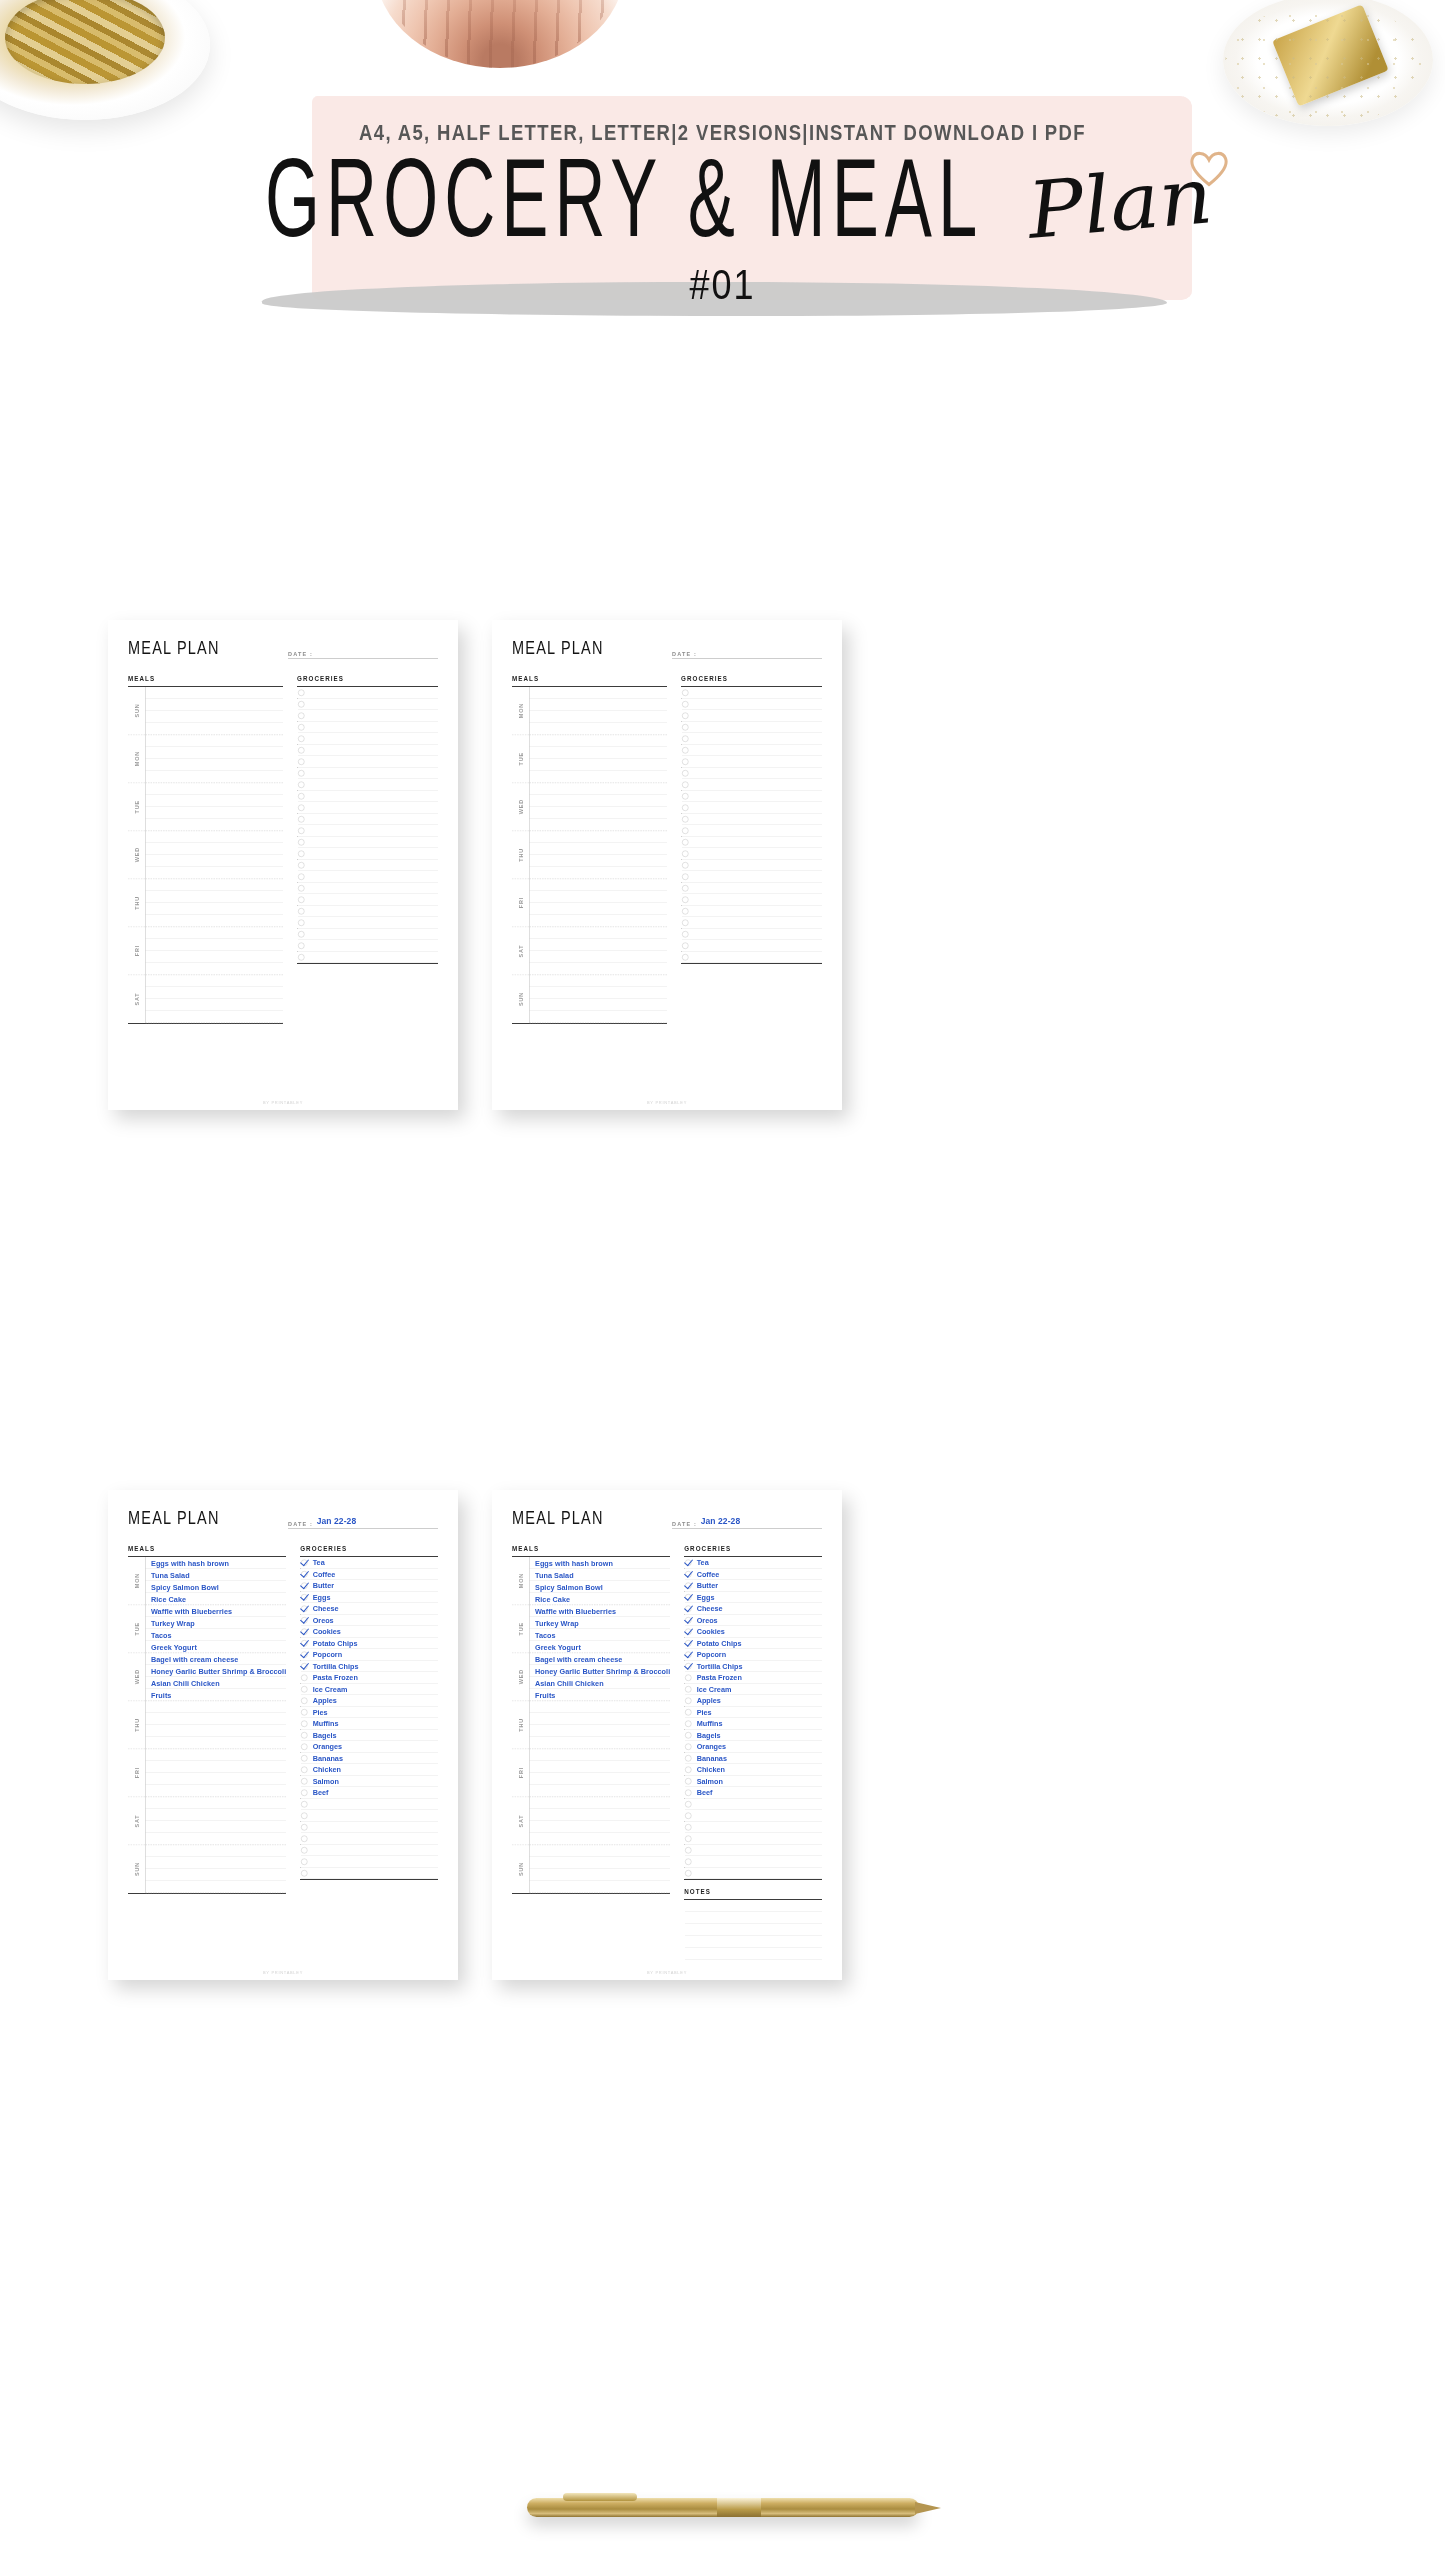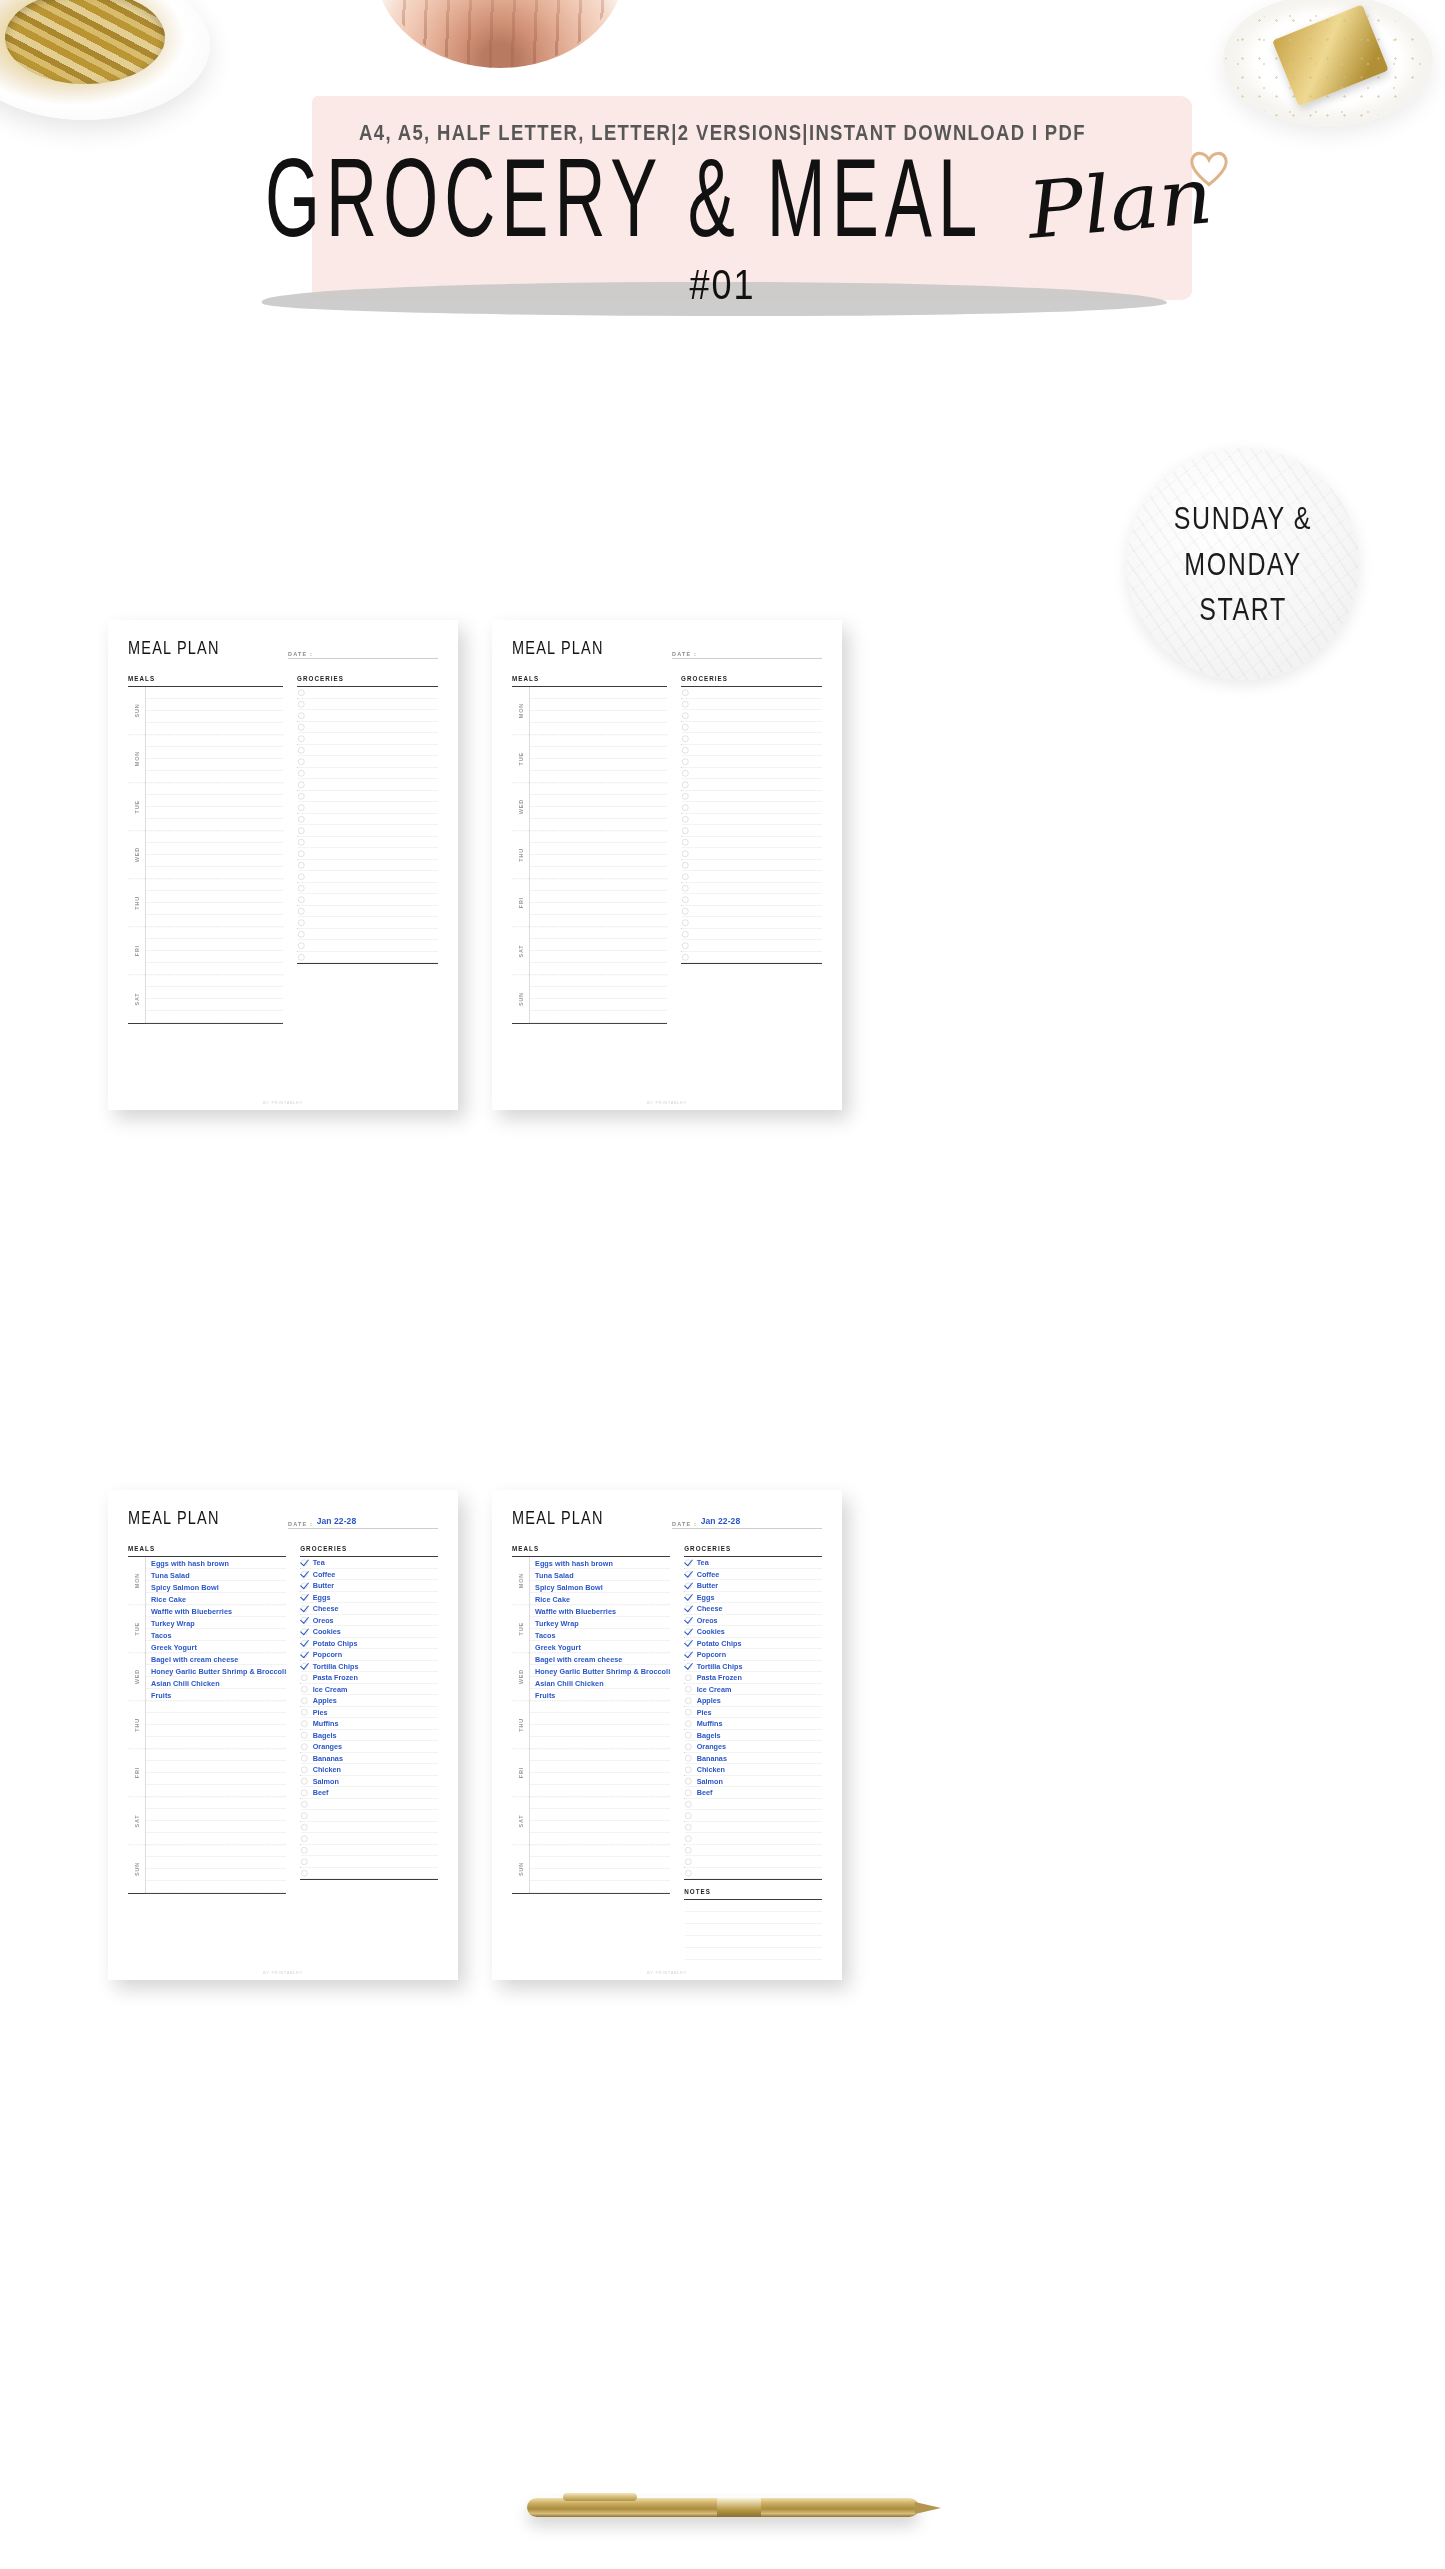--- a/index.html
+++ b/index.html
@@ -355,27 +355,20 @@
     <span class="title-main">GROCERY &amp; MEAL</span>
     <span class="title-script">Plan</span>
   </div>
 
   <svg class="heart-deco" viewBox="0 0 32 28">
     <path d="M16 26 C6 18 2 12 4 7 C6 2 13 2 16 8 C19 2 26 2 28 7 C30 12 26 18 16 26 Z" fill="none" stroke="currentColor" stroke-width="2.2" stroke-linecap="round"></path>
   </svg>
 
   <div class="issue">#01</div>
 
-  <div class="badge">
-    <div class="badge-text">
-      <div>SUNDAY &amp;</div>
-      <div>MONDAY</div>
-      <div>START</div>
-    </div>
-  </div>
 </div>
 
 <div class="page p1">
     <div class="page-inner">
       <div class="pg-head">
         <div class="pg-title">MEAL PLAN</div>
         <div class="date-wrap">
           <span class="date-label">DATE :</span>
           <span class="date-value"></span>
         </div>

